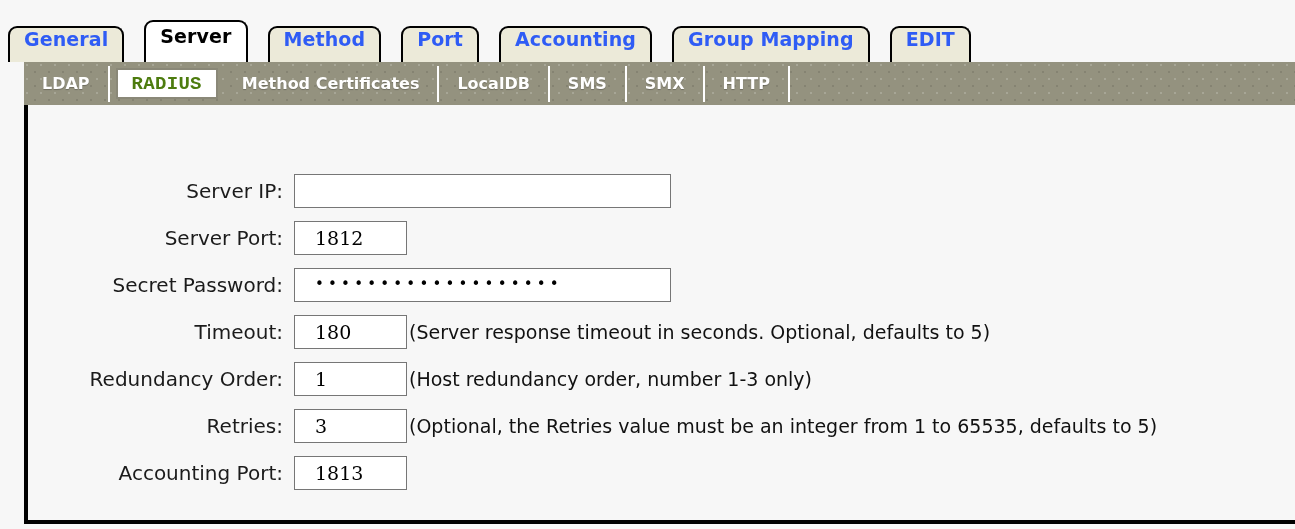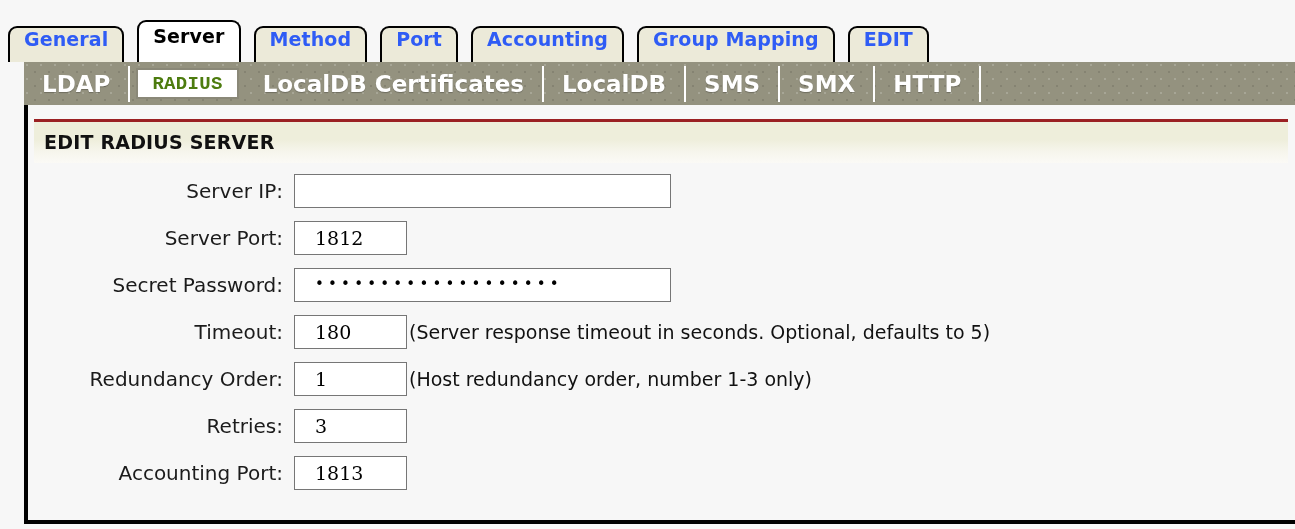--- a/index.html
+++ b/index.html
@@ -28,21 +28,21 @@
     position: absolute;
     left: 8px;
     top: 20px;
     display: flex;
     align-items: flex-end;
     height: 42px;
   }
   .tab {
     position: relative;
     height: 36px;
-    margin-right: 13px;
+    margin-right: 20px;
     padding: 0 14px 12px 14px;
     display: flex;
     align-items: center;
     justify-content: center;
     box-sizing: border-box;
     font-size: 19px;
     font-weight: bold;
     letter-spacing: 0.1px;
     color: #2f5cf5;
     background: #ecead9;
@@ -78,21 +78,21 @@
     z-index: 2;
   }
   .subtab {
     position: relative;
     height: 36px;
     display: flex;
     align-items: center;
     justify-content: center;
     padding: 12px 18px;
     box-sizing: border-box;
-    font-size: 23px;
+    font-size: 16px;
     font-weight: bold;
     color: #ffffff;
     text-shadow: 0 1px 1px rgba(0,0,0,0.25);
     white-space: nowrap;
     cursor: pointer;
     border-right: 2px solid #ffffff;
   }
   .subtab.active {
     background: #ffffff;
     color: #4d7c0f;
@@ -208,32 +208,29 @@
       <div class="tab">Port</div>
       <div class="tab">Accounting</div>
       <div class="tab">Group Mapping</div>
       <div class="tab">EDIT</div>
     </div>
 </div>
 
 <div class="subbar" id="subbar">
     <div class="subtab">LDAP</div>
     <div class="subtab active">RADIUS</div>
-    <div class="subtab">LocalDB Certificates</div>
+    <div class="subtab">Method Certificates</div>
     <div class="subtab">LocalDB</div>
     <div class="subtab">SMS</div>
     <div class="subtab">SMX</div>
     <div class="subtab">HTTP</div>
     <div class="subtab filler"></div>
   </div>
 
 <div class="panel">
-  <div class="sectionhead">
-    <div class="title">EDIT RADIUS SERVER</div>
-  </div>
   <div class="form" id="form">
       <div class="row">
         <div class="label">Server IP:</div>
         <div class="field wide">
           <span></span>
         </div>
       </div>
       <div class="row">
         <div class="label">Server Port:</div>
         <div class="field small">
@@ -258,20 +255,21 @@
         <div class="field small">
           <span>1</span>
         </div>
         <div class="hint">(Host redundancy order, number 1-3 only)</div>
       </div>
       <div class="row">
         <div class="label">Retries:</div>
         <div class="field small">
           <span>3</span>
         </div>
+        <div class="hint">(Optional, the Retries value must be an integer from 1 to 65535, defaults to 5)</div>
       </div>
       <div class="row">
         <div class="label">Accounting Port:</div>
         <div class="field small">
           <span>1813</span>
         </div>
       </div>
     </div>
 </div>
 

